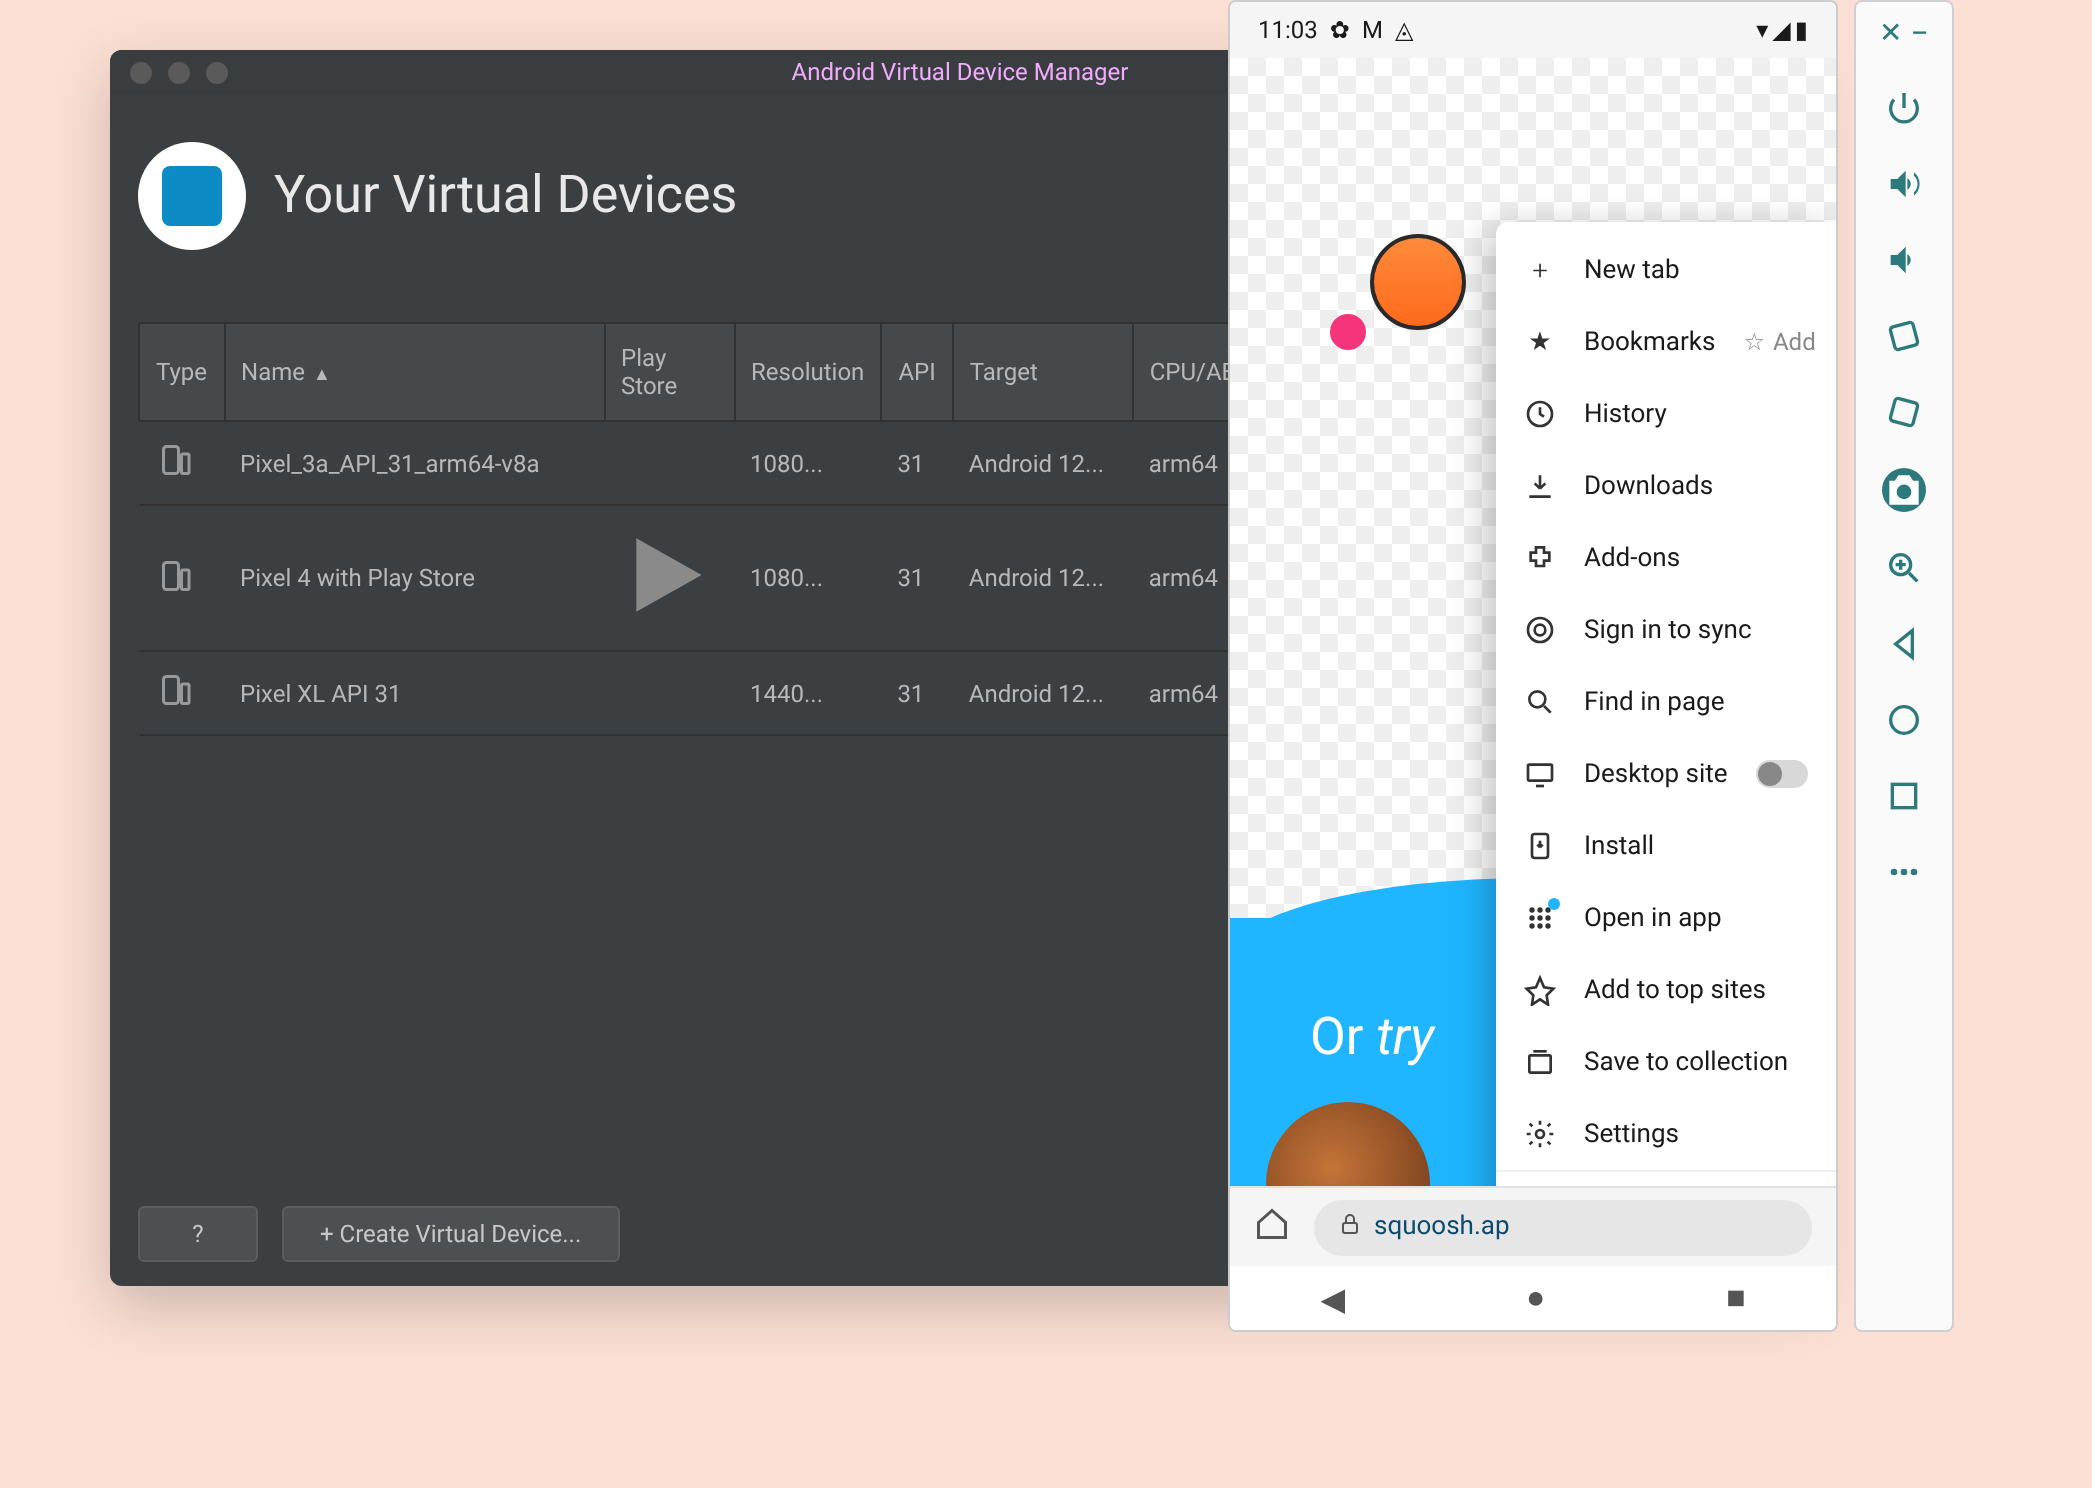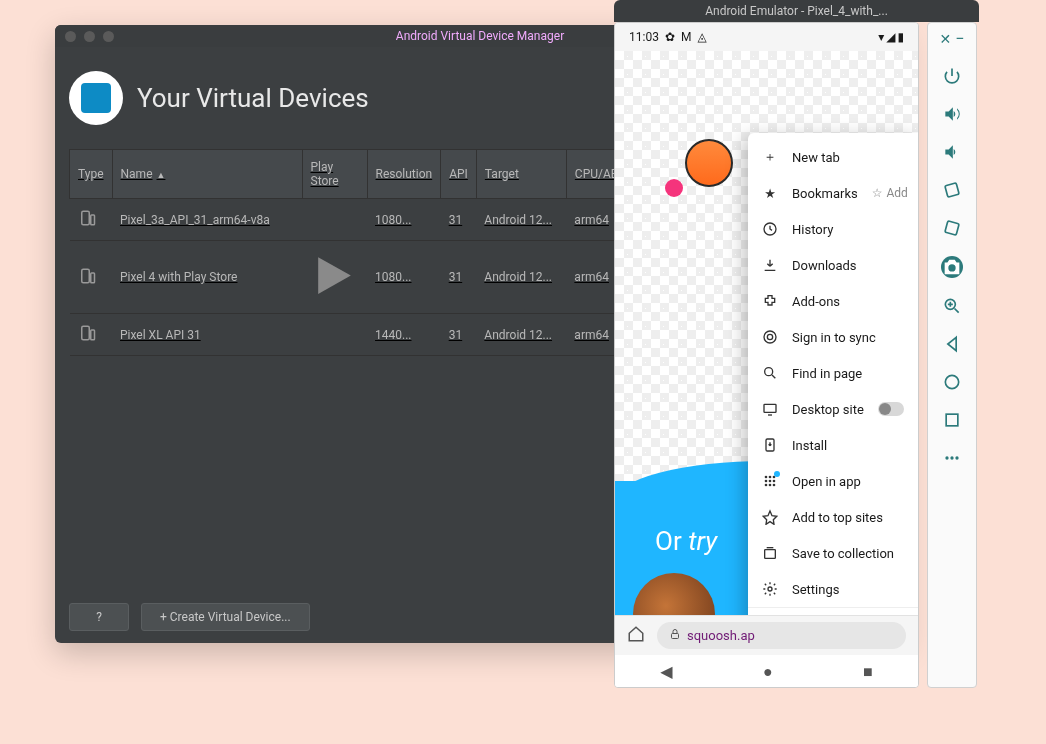--- a/index.html
+++ b/index.html
@@ -8,21 +8,21 @@
 
 .avd-window { position:absolute; left:55px; top:25px; width:850px; height:618px; background:#3c3f41; border-radius:6px; box-shadow:0 10px 30px rgba(0,0,0,0.2); }
 .avd-titlebar { height:22px; background:#3a3d3f; border-radius:6px 6px 0 0; display:flex; align-items:center; justify-content:center; position:relative; color:#f0abfc; font-size:12px; }
 .traffic-lights { position:absolute; left:10px; display:flex; gap:8px; }
 .traffic-lights span { width:11px; height:11px; border-radius:50%; background:#5a5a5a; }
 .avd-header { display:flex; align-items:center; gap:14px; padding:24px 14px 20px; }
 .avd-logo { width:54px; height:54px; background:#fff; border-radius:50%; display:flex; align-items:center; justify-content:center; }
 .avd-logo-inner { width:30px; height:30px; background:#0d8bc5; border-radius:4px; position:relative; }
 .avd-title { color:#e8e8e8; font-size:26px; font-weight:400; }
 .avd-subtitle { color:#b0b0b0; font-size:13px; margin-top:2px; }
-.avd-table-wrap { margin:4px 14px;text-decoration:underline; }
+.avd-table-wrap { margin:16px 14px; }
 .avd-table { width:100%; border-collapse:collapse; color:#b8b8b8; font-size:12px; }
 .avd-table th { text-align:left; font-weight:400; padding:10px 8px; background:#45494c; border:1px solid #323232; }
 .avd-table td { padding:10px 8px; border-bottom:1px solid #323232; }
 .sort-icon { font-size:9px; margin-left:4px; }
 .device-icon { width:18px; height:18px; display:inline-block; }
 .play-icon { color:#8a8a8a; }
 .avd-footer { position:absolute; bottom:12px; left:14px; display:flex; gap:12px; }
 .avd-btn { background:#4c5052; color:#c8c8c8; border:1px solid #5a5e60; padding:6px 18px; font-size:12px; border-radius:3px; cursor:pointer; }
 .avd-btn.help { width:60px; }
 
@@ -64,21 +64,21 @@
 .menu-item { display:flex; align-items:center; gap:14px; padding:10px 14px; font-size:13px; color:#1a1a1a; cursor:pointer; }
 .menu-icon { width:16px; height:16px; color:#333; display:flex; align-items:center; justify-content:center; flex-shrink:0; }
 .menu-add { margin-left:auto; font-size:12px; color:#888; display:flex; align-items:center; gap:4px; }
 .toggle { margin-left:auto; width:26px; height:14px; background:#d8d8d8; border-radius:10px; position:relative; }
 .toggle::after { content:""; position:absolute; left:1px; top:1px; width:12px; height:12px; background:#888; border-radius:50%; }
 .menu-nav { display:flex; justify-content:space-around; align-items:center; padding:10px 6px 6px; border-top:1px solid #eee; }
 .menu-nav span { color:#444; cursor:pointer; }
 .dot-badge { position:absolute; width:6px; height:6px; background:#1fb6ff; border-radius:50%; right:-2px; top:-2px; }
 
 
-.urlbar { position:absolute; bottom:32px; left:0; right:0; height:40px; background:#f5f5f5; display:flex; align-items:center; padding:0 12px; gap:12px; border-top:1px solid #e2e2e2; font-size:13px; color:#701a75; }
+.urlbar { position:absolute; bottom:32px; left:0; right:0; height:40px; background:#f5f5f5; display:flex; align-items:center; padding:0 12px; gap:12px; border-top:1px solid #e2e2e2; font-size:13px; color:#0c4a6e; }
 .urlfield { flex:1; background:#e6e6e6; border-radius:18px; padding:6px 12px; display:flex; align-items:center; gap:6px; }
 .navbar { position:absolute; bottom:0; left:0; right:0; height:32px; background:#fff; display:flex; align-items:center; justify-content:space-around; color:#555; }
 
 svg { width:100%; height:100%; }
 </style>
 </head>
 <body>
 
 <div class="avd-window">
   <div class="avd-titlebar">
@@ -152,23 +152,20 @@
       </tbody>
     </table>
   </div>
   <div class="avd-footer">
     <button class="avd-btn help">?</button>
     <button class="avd-btn">+  Create Virtual Device...</button>
   </div>
 </div>
 
 <div class="emu-window">
-  <div class="emu-titlebar">
-    <span>Android Emulator - Pixel_4_with_...</span>
-  </div>
   <div class="emu-body">
     <div class="emu-phone">
       <div class="statusbar">
         <div class="statusbar-left">
           <span>11:03</span>
           <span>✿</span>
           <span>M</span>
           <span>◬</span>
         </div>
         <div class="statusbar-right">

